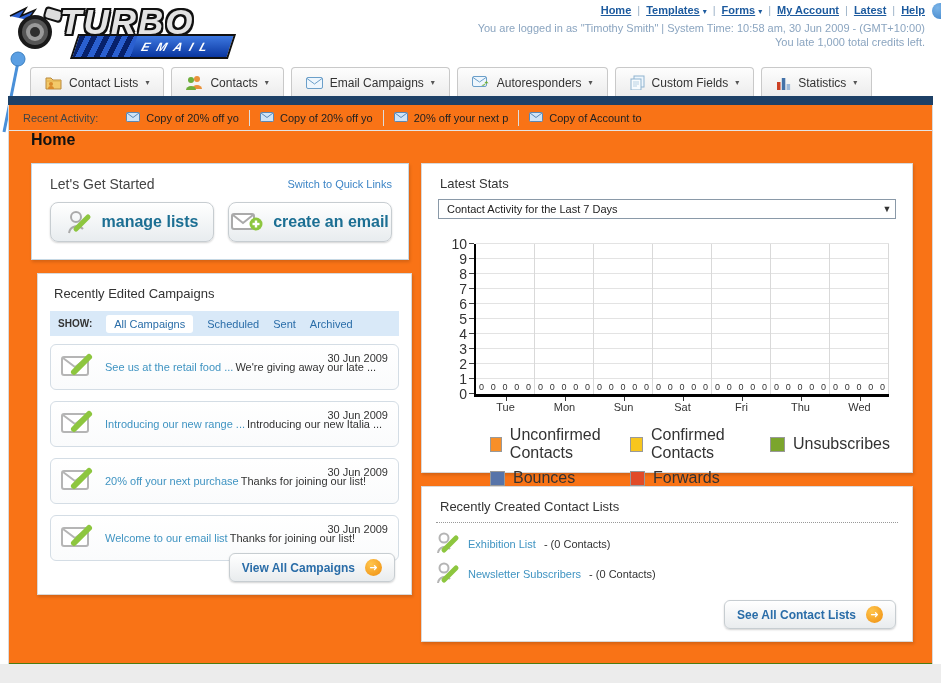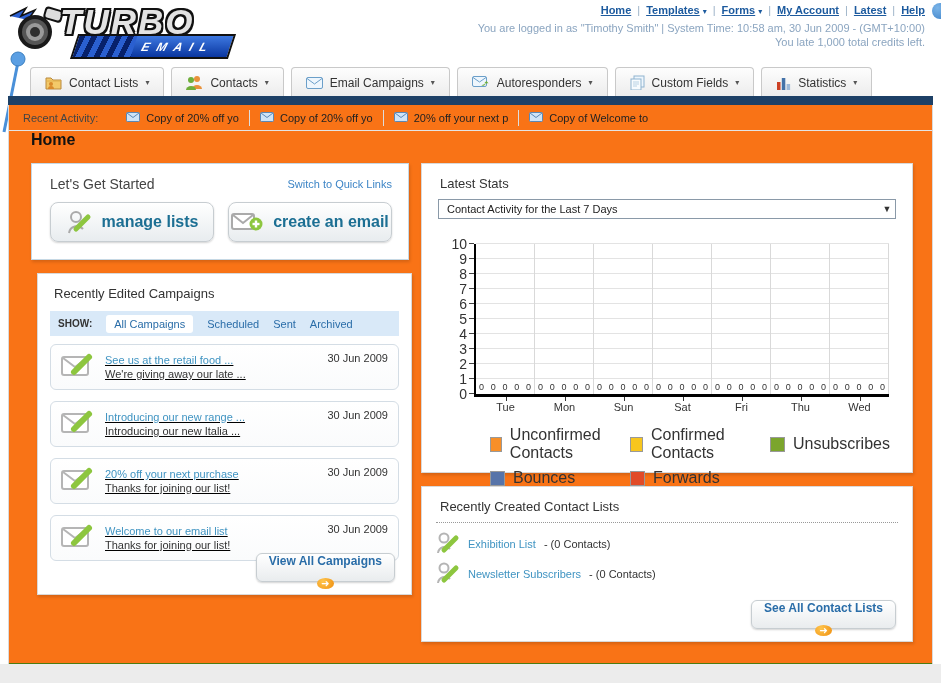--- a/index.html
+++ b/index.html
@@ -67,27 +67,27 @@
   #campaigns{left:28px;top:168px;width:373px;height:320px;border:1px solid #d9d9d9;}
   #campaigns .panel-title{padding:12px 0 0 16px;display:block;}
   .filter-bar{display:flex;align-items:center;gap:14px;background:#d9e9f8;margin:10px 12px 0 12px;height:25px;
     padding:0 8px;font-size:11px;}
   .show-label{font-size:10px;font-weight:bold;color:#333;}
   .filter-link{color:#2a6da8;cursor:pointer;}
   .filter-link.active{background:#fff;border-radius:3px;padding:3px 8px;}
   .card-list{padding:8px 12px 0 12px;}
   .camp-card{position:relative;display:flex;align-items:center;gap:10px;height:44px;margin-bottom:11px;
     border:1px solid #d4dde5;border-radius:6px;background:linear-gradient(#fff,#fafbfc);padding:0 10px;}
-  .camp-texts{display:flex;flex-direction:column;gap:2px;font-size:11px;text-decoration:underline;}
+  .camp-texts{display:flex;flex-direction:row;gap:2px;font-size:11px;}
   .camp-title{color:#4094c2;cursor:pointer;}
   .camp-sub{color:#333;}
   .camp-date{position:absolute;right:10px;top:7px;font-size:11px;color:#333;}
   .panel-action{position:absolute;right:16px;display:flex;align-items:center;gap:10px;height:27px;padding:0 12px;
     background:linear-gradient(#ffffff,#e9ecee);border:1px solid #c7cdd1;border-radius:6px;
-    box-shadow:0 1px 2px rgba(0,0,0,0.18);font-size:12px;font-weight:bold;color:#2a6da8;cursor:pointer;flex-direction:column;}
+    box-shadow:0 1px 2px rgba(0,0,0,0.18);font-size:12px;font-weight:bold;color:#2a6da8;cursor:pointer;}
   #campaigns .panel-action{bottom:12px;}
 
   
   #stats{left:412px;top:58px;width:490px;height:308px;border:1px solid #d9d9d9;}
   #stats .panel-title{padding:12px 0 0 18px;display:block;}
   .select{display:flex;align-items:center;margin:8px 16px 0 16px;height:18px;border:1px solid #8a99a8;
     background:#fff;font-size:11px;color:#222;padding-left:8px;cursor:pointer;}
   .select-arrow{margin-left:auto;width:16px;text-align:center;color:#333;font-size:9px;}
 
   .chart-wrap{position:absolute;left:30px;top:80px;display:flex;}
@@ -247,21 +247,21 @@
                 <rect x="0.5" y="0.5" width="13" height="9" rx="1" fill="#cfe4f7" stroke="#5b87b5"></rect>
                 <path d="M1 1 L7 5.5 L13 1" fill="none" stroke="#5b87b5"></path>
               </svg></span>
             <span>20% off your next p</span>
           </span>
           <span class="ra-item">
             <span><svg width="14" height="10" viewBox="0 0 14 10">
                 <rect x="0.5" y="0.5" width="13" height="9" rx="1" fill="#cfe4f7" stroke="#5b87b5"></rect>
                 <path d="M1 1 L7 5.5 L13 1" fill="none" stroke="#5b87b5"></path>
               </svg></span>
-            <span>Copy of Welcome to</span>
+            <span>Copy of Account to</span>
           </span>
         </span>
     </div>
 
     <h1 class="page-title">Home</h1>
 
     <section class="panel" id="get-started">
       <div class="gs-head">
         <span class="panel-title">Let's Get Started</span>
         <a class="quick-links">Switch to Quick Links</a>

